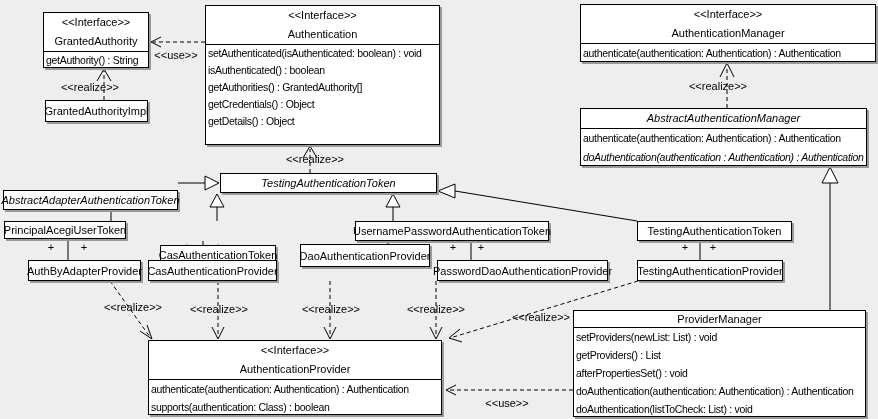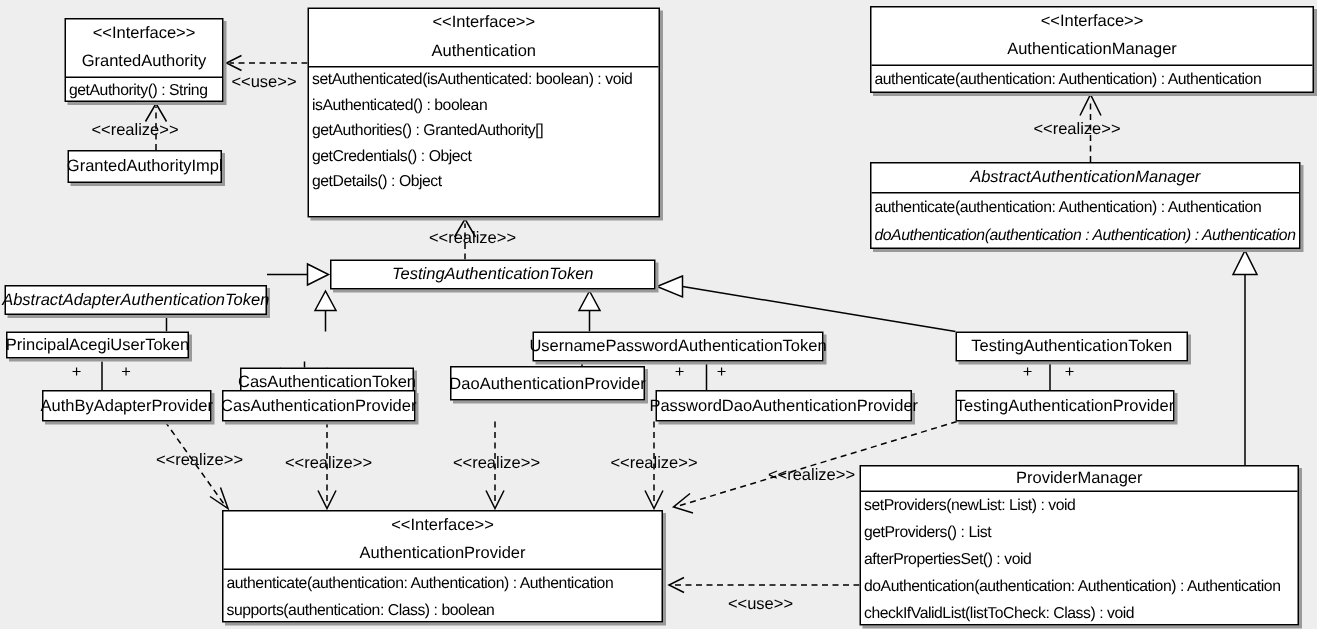--- a/index.html
+++ b/index.html
@@ -216,15 +216,15 @@
 
 <div class="box" style="left:573px;top:310px;width:293px;height:107px;">
   <div class="titleblock">
     <span class="cname" style="height:16px;line-height:16px;">ProviderManager</span>
   </div>
   <div class="sep mh18">
     <span class="m">setProviders(newList: List) : void</span>
     <span class="m">getProviders() : List</span>
     <span class="m">afterPropertiesSet() : void</span>
     <span class="m">doAuthentication(authentication: Authentication) : Authentication</span>
-    <span class="m">checkIfValidList(listToCheck: Class) : void</span>
+    <span class="m">doAuthentication(listToCheck: List) : void</span>
   </div>
 </div>
 
 </body></html>

